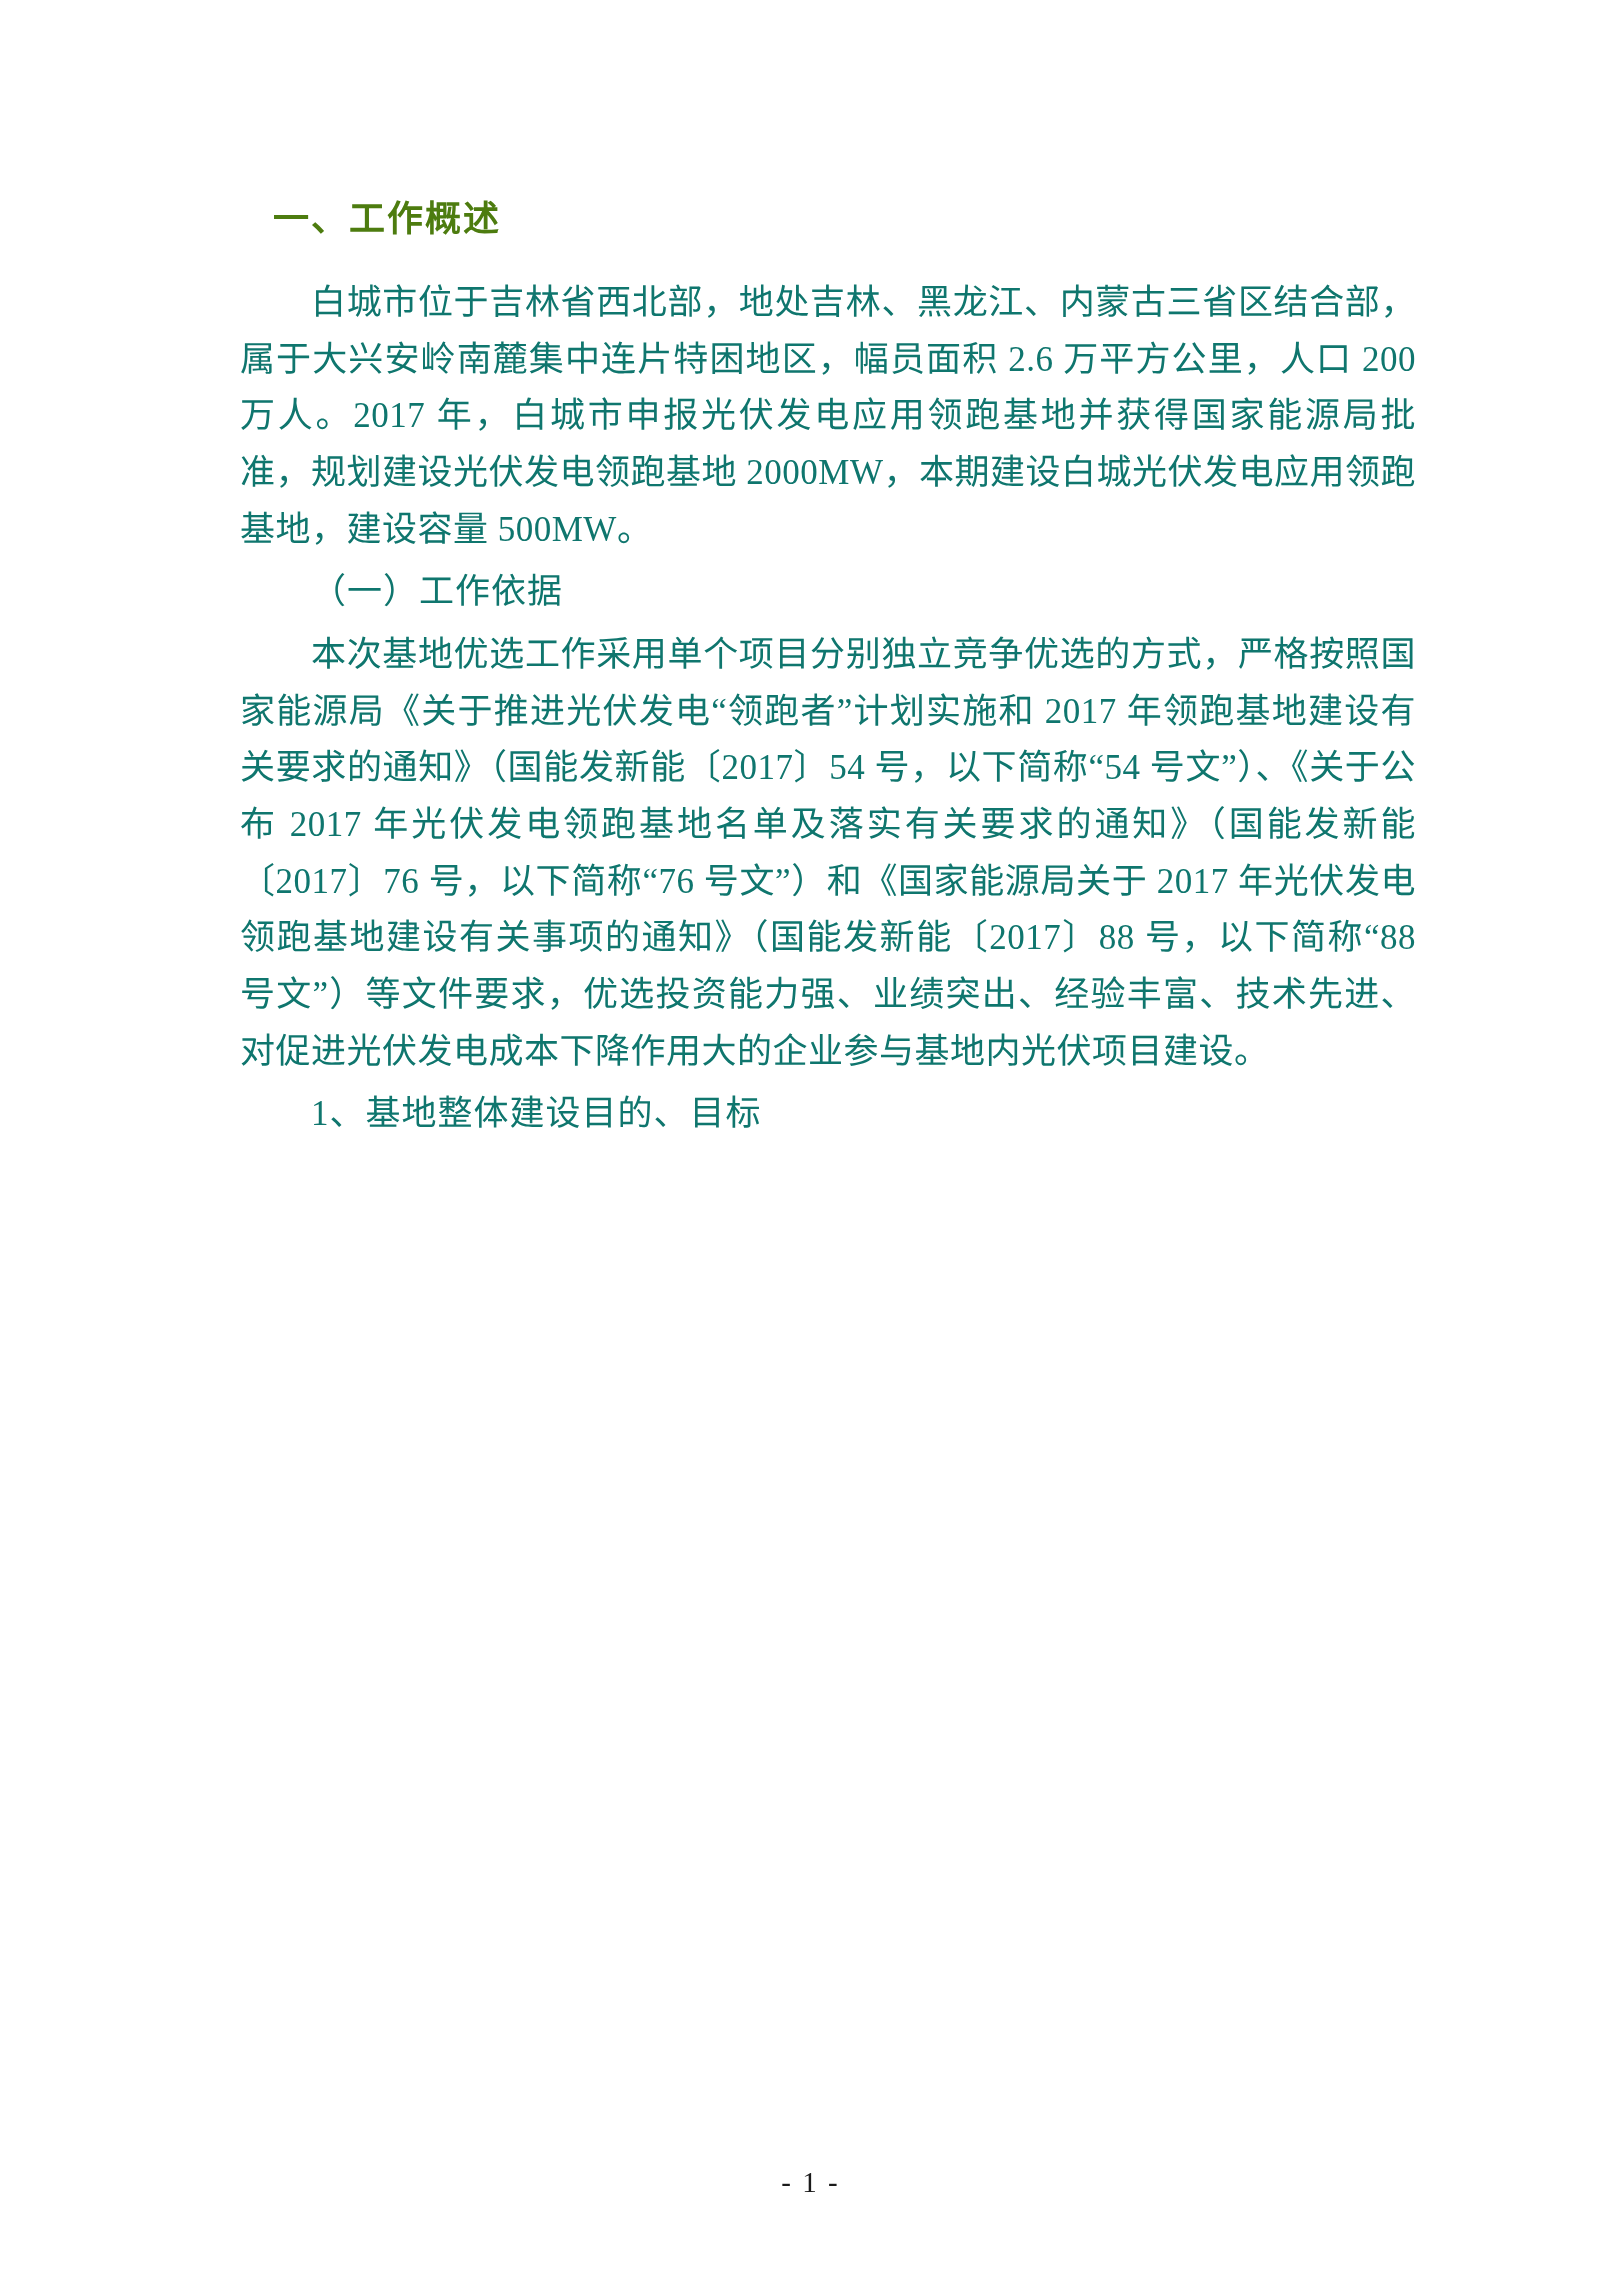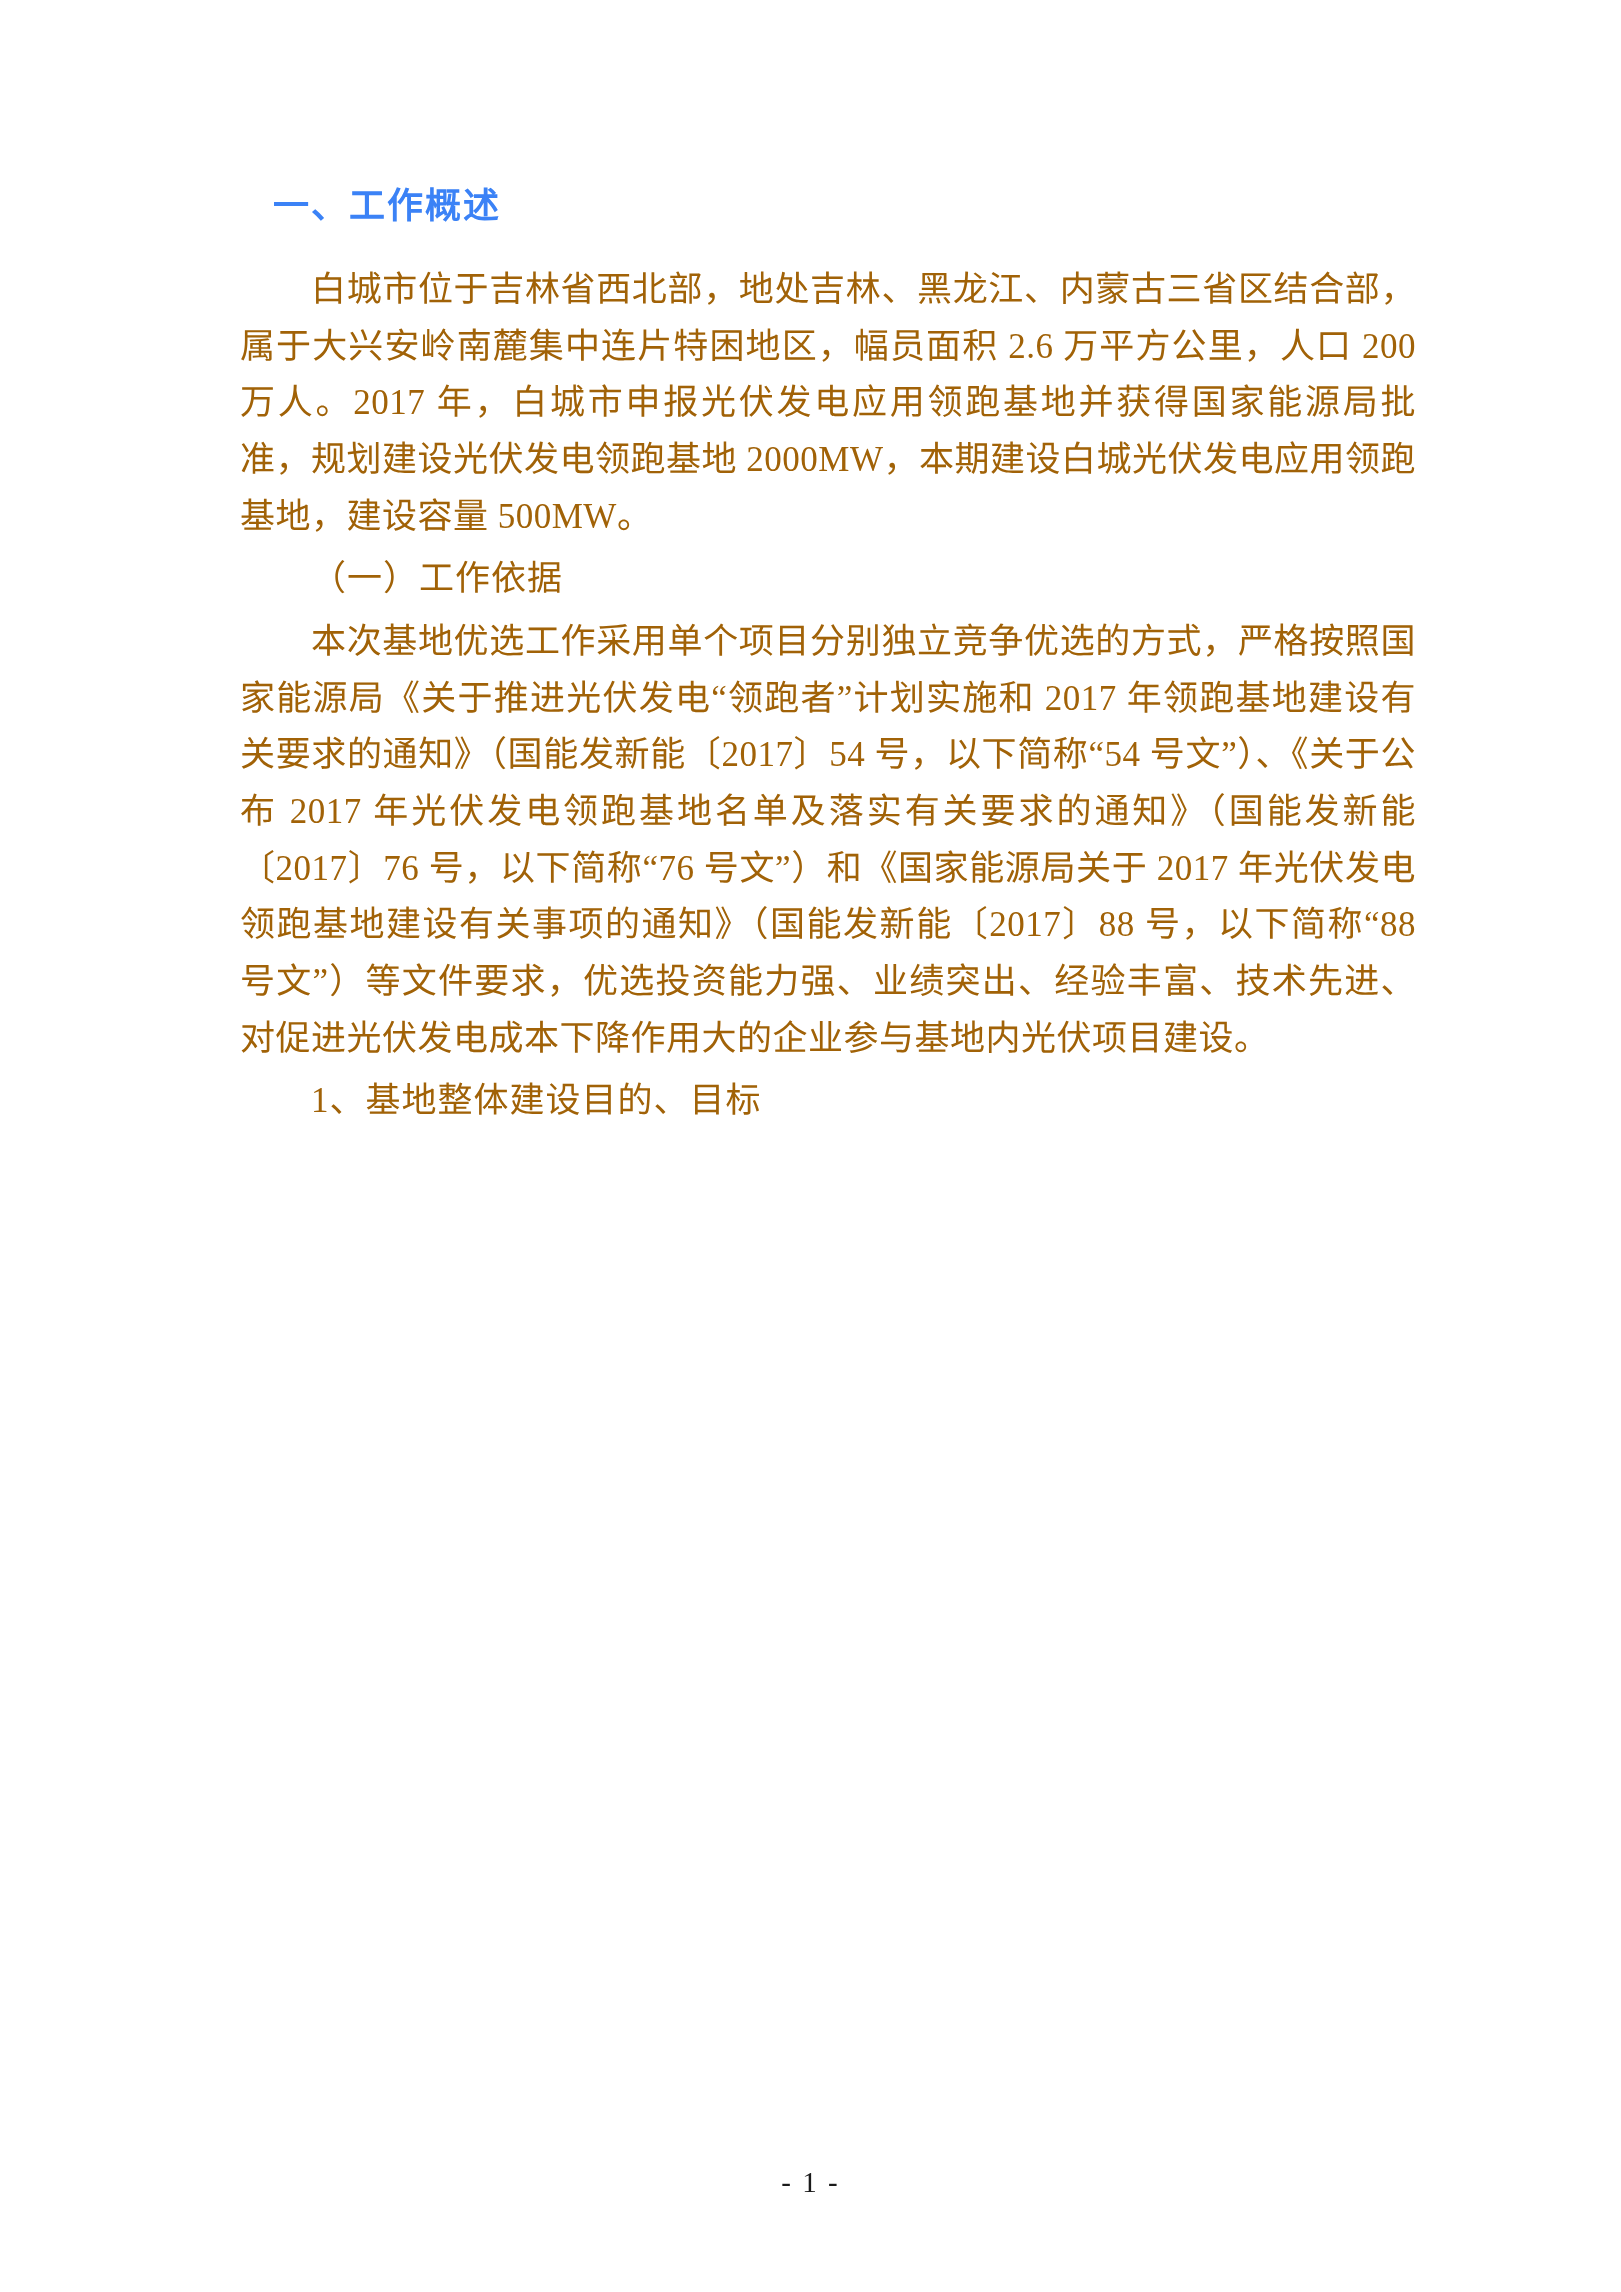--- a/index.html
+++ b/index.html
@@ -24,34 +24,34 @@
     padding: 176px 206px 0 240px;
   }
   .doc-body {
     width: 1176px;
   }
   h1.section-heading {
     font-family: "DejaVu Sans", "Liberation Sans", sans-serif;
     font-size: 36px;
     font-weight: bold;
     letter-spacing: 2px;
-    margin: 3px 0 29px 0;
+    margin: 16px 0 29px 0;
     padding-left: 33px;
     line-height: 1.5;
-    color: #3b82f6;
+    color: #4d7c0f;
   }
   p.para {
     font-size: 35px;
     line-height: 1.62;
     margin: 0 0 5.9px 0;
     text-align: justify;
     text-justify: inter-ideograph;
     text-indent: 71px;
     letter-spacing: 0.5px;
-    color: #a16207;
+    color: #0f766e;
   }
   p.para.sub {
     text-indent: 71px;
     letter-spacing: 1px;
   }
   p.para.tight {
     margin-bottom: 2px;
   }
   .page-number {
     position: absolute;

